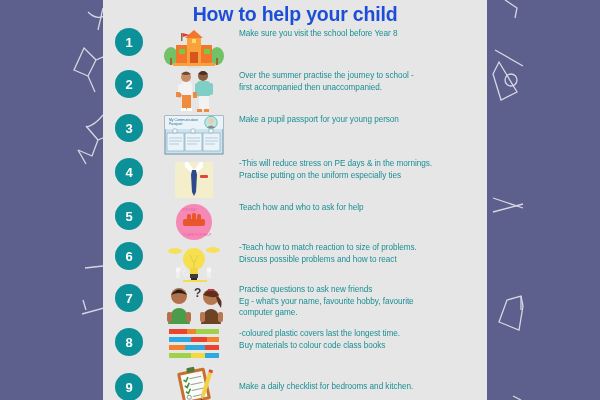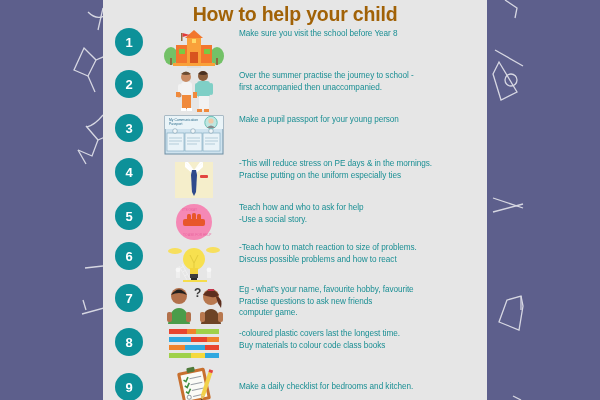--- a/index.html
+++ b/index.html
@@ -22,21 +22,21 @@
     position: absolute;
     left: 103px; top: 0;
     width: 384px; height: 400px;
     background: #e6e6e6;
     overflow: hidden;
   }
   #page-title {
     text-align: center;
     font-size: 19.5px;
     font-weight: bold;
-    color: #a16207;
+    color: #1d4ed8;
     letter-spacing: -.2px;
     padding-top: 2px;
     line-height: 24px;
   }
   #rows { position: relative; margin-top: 2px; }
 
   .row {
     position: relative;
     display: flex;
     align-items: flex-start;
@@ -233,21 +233,20 @@
               <text x="9" y="34">TO ASK FOR HELP</text>
             </g>
             <rect x="9" y="17" width="22" height="7" rx="2" fill="#e8562b"></rect>
             <rect x="13" y="12" width="4" height="7" rx="1.6" fill="#e8562b"></rect>
             <rect x="18" y="11" width="4" height="8" rx="1.6" fill="#e8562b"></rect>
             <rect x="23" y="12" width="4" height="7" rx="1.6" fill="#e8562b"></rect>
           </svg>
         </div>
         <div class="text-col">
           <span class="ln">Teach how and who to ask for help</span>
-          <span class="ln">-Use a social story.</span>
         </div>
       </div>
 
       <div class="row" style="height:42px;">
         <div class="num-col">
           <div class="num-circle">6</div>
         </div>
         <div class="icon-col">
           <svg class="ico" width="58" height="42" viewBox="0 0 58 42">
             <ellipse cx="10" cy="9" rx="7" ry="3" fill="#f7df5e"></ellipse>
@@ -295,22 +294,22 @@
             <circle cx="48" cy="13" r="8" fill="#b8784f"></circle>
             <path d="M40 11 q8 -11 16 0 q-3 3 -8 2 q-5 -1 -8 -2" fill="#5d2f1e"></path>
             <path d="M54 12 q6 3 4 12 q-4 -5 -5 -11" fill="#5d2f1e"></path>
             <rect x="45" y="5" width="6" height="2" fill="#c4364b"></rect>
             <path d="M38 40 q2 -15 10 -15 q8 0 10 15 z" fill="#6d4326"></path>
             <rect x="37" y="28" width="5" height="10" rx="2" fill="#b8784f"></rect>
             <rect x="55" y="28" width="5" height="10" rx="2" fill="#b8784f"></rect>
           </svg>
         </div>
         <div class="text-col">
+          <span class="ln">Practise questions to ask new friends</span>
           <span class="ln">Eg - what's your name, favourite hobby, favourite</span>
-          <span class="ln">Practise questions to ask new friends</span>
           <span class="ln">computer game.</span>
         </div>
       </div>
 
       <div class="row" style="height:38px;">
         <div class="num-col">
           <div class="num-circle">8</div>
         </div>
         <div class="icon-col">
           <svg class="ico" width="58" height="34" viewBox="0 0 58 34">

